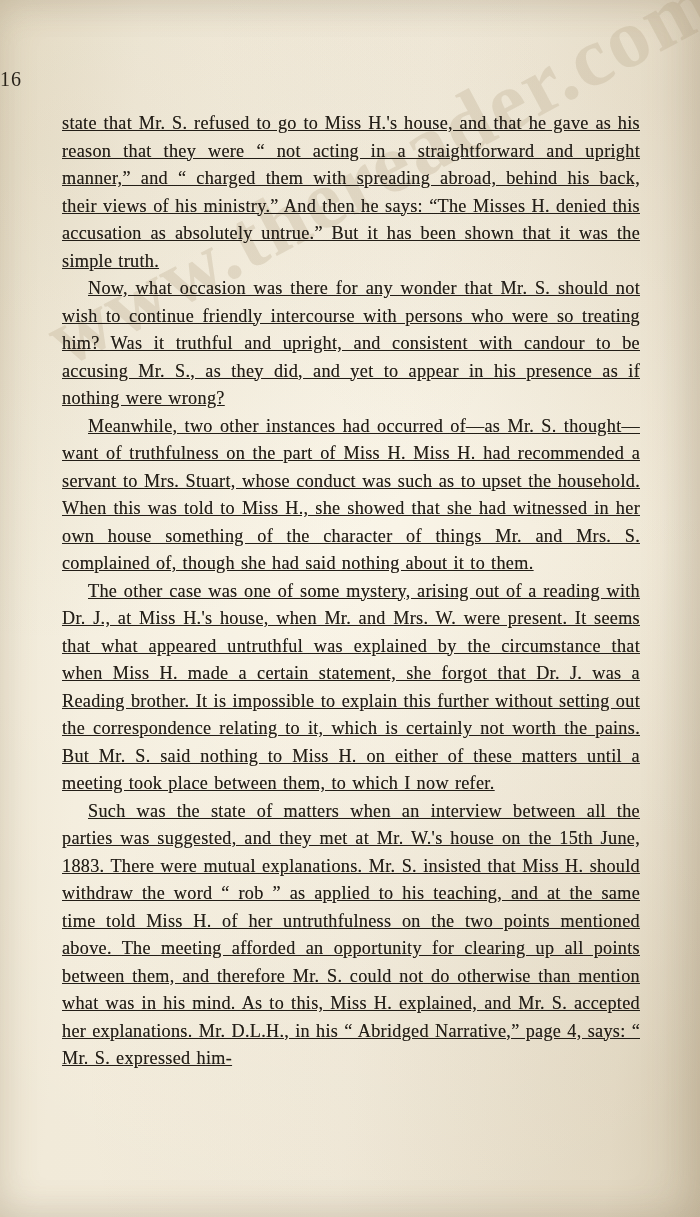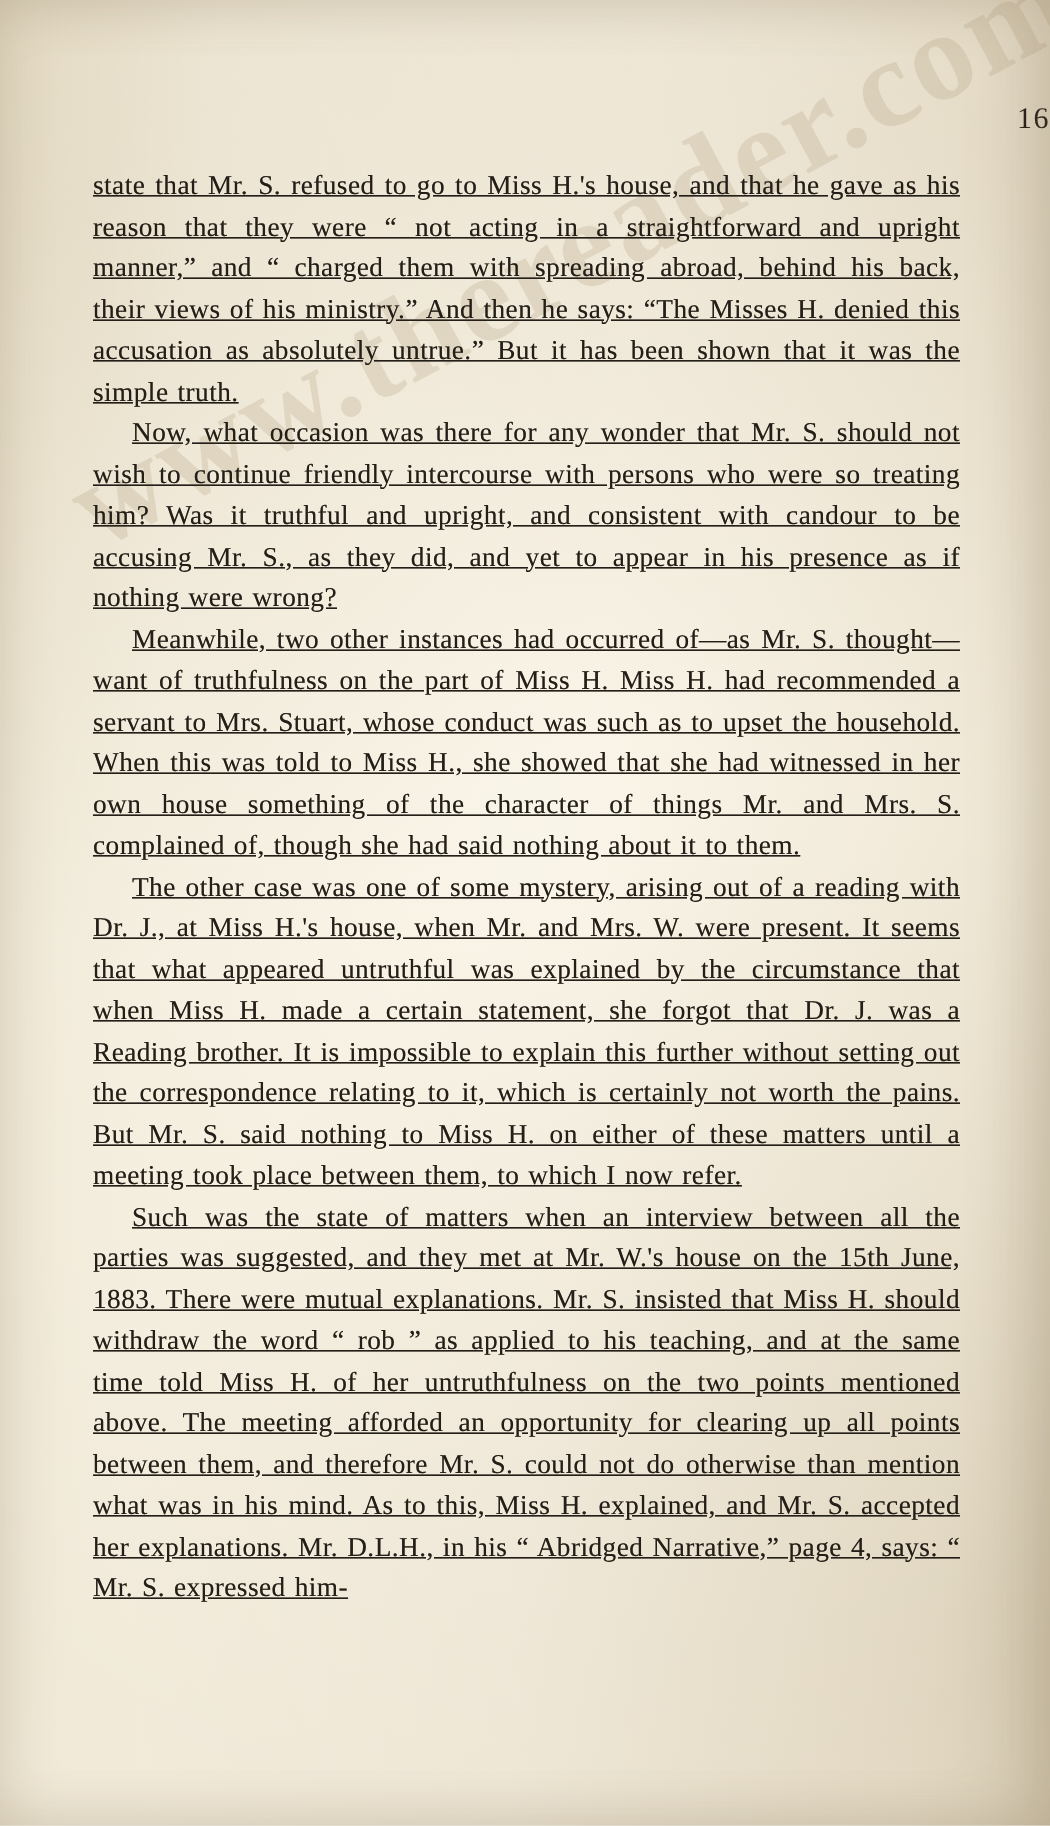--- a/index.html
+++ b/index.html
@@ -54,21 +54,21 @@
     color: rgba(185,170,140,0.30);
     white-space: nowrap;
     pointer-events: none;
     user-select: none;
   }
   .page-number {
     position: absolute;
     top: 68px;
     left: 0;
     width: 700px;
-    text-align: right;
+    text-align: left;
     font-size: 20px;
     letter-spacing: 1px;
     color: #241f18;
   }
   .text-block {
     position: absolute;
     top: 110px;
     left: 62px;
     width: 578px;
     color: #231e17;

